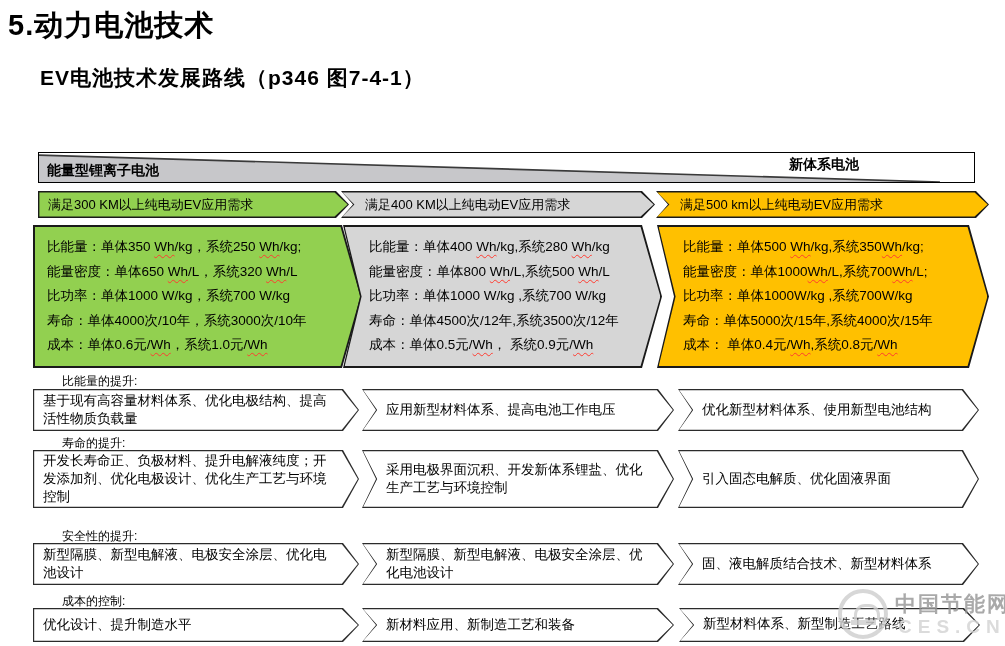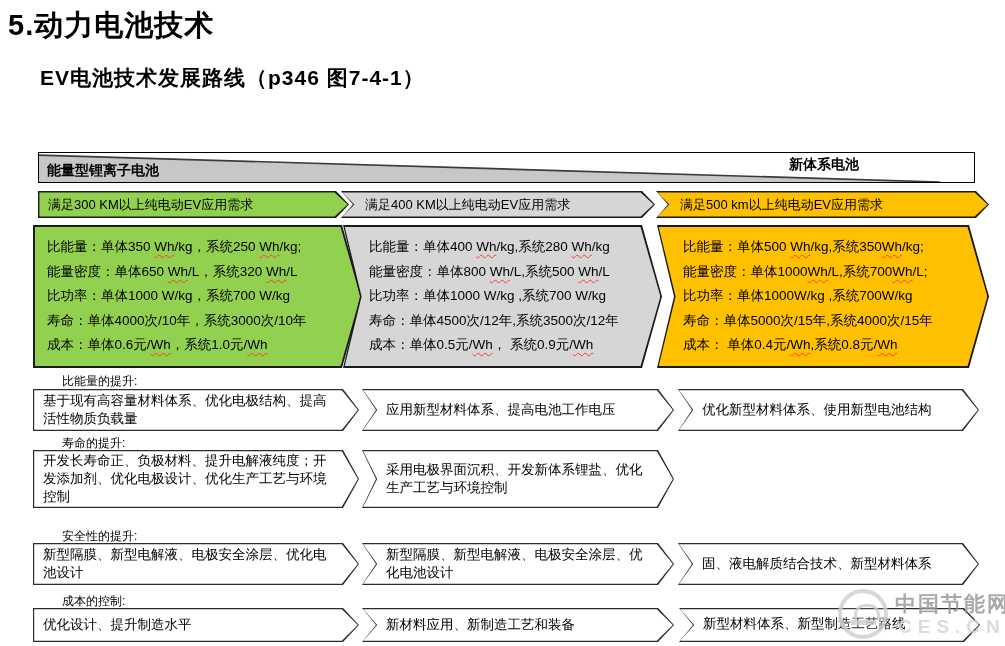--- a/index.html
+++ b/index.html
@@ -131,20 +131,23 @@
     <div class="txt">优化新型材料体系、使用新型电池结构</div>
   </div>
 
   <div class="sec-label" style="top:435px;">寿命的提升:</div>
   <div class="shape step" style="left:33px; top:450px; width:326px; height:58px; --pt:16px; --nt:0px;">
     <div class="txt">开发长寿命正、负极材料、提升电解液纯度；开发添加剂、优化电极设计、优化生产工艺与环境控制</div>
   </div>
   <div class="shape step notched" style="left:362px; top:450px; width:312px; height:58px; --pt:16px; --nt:14px;">
     <div class="txt">采用电极界面沉积、开发新体系锂盐、优化生产工艺与环境控制</div>
   </div>
+  <div class="shape step notched" style="left:678px; top:450px; width:301px; height:58px; --pt:16px; --nt:14px;">
+    <div class="txt">引入固态电解质、优化固液界面</div>
+  </div>
 
   <div class="sec-label" style="top:528px;">安全性的提升:</div>
   <div class="shape step" style="left:33px; top:543px; width:326px; height:42px; --pt:16px; --nt:0px;">
     <div class="txt">新型隔膜、新型电解液、电极安全涂层、优化电池设计</div>
   </div>
   <div class="shape step notched" style="left:362px; top:543px; width:312px; height:42px; --pt:16px; --nt:14px;">
     <div class="txt">新型隔膜、新型电解液、电极安全涂层、优化电池设计</div>
   </div>
   <div class="shape step notched" style="left:678px; top:543px; width:301px; height:42px; --pt:16px; --nt:14px;">
     <div class="txt">固、液电解质结合技术、新型材料体系</div>

